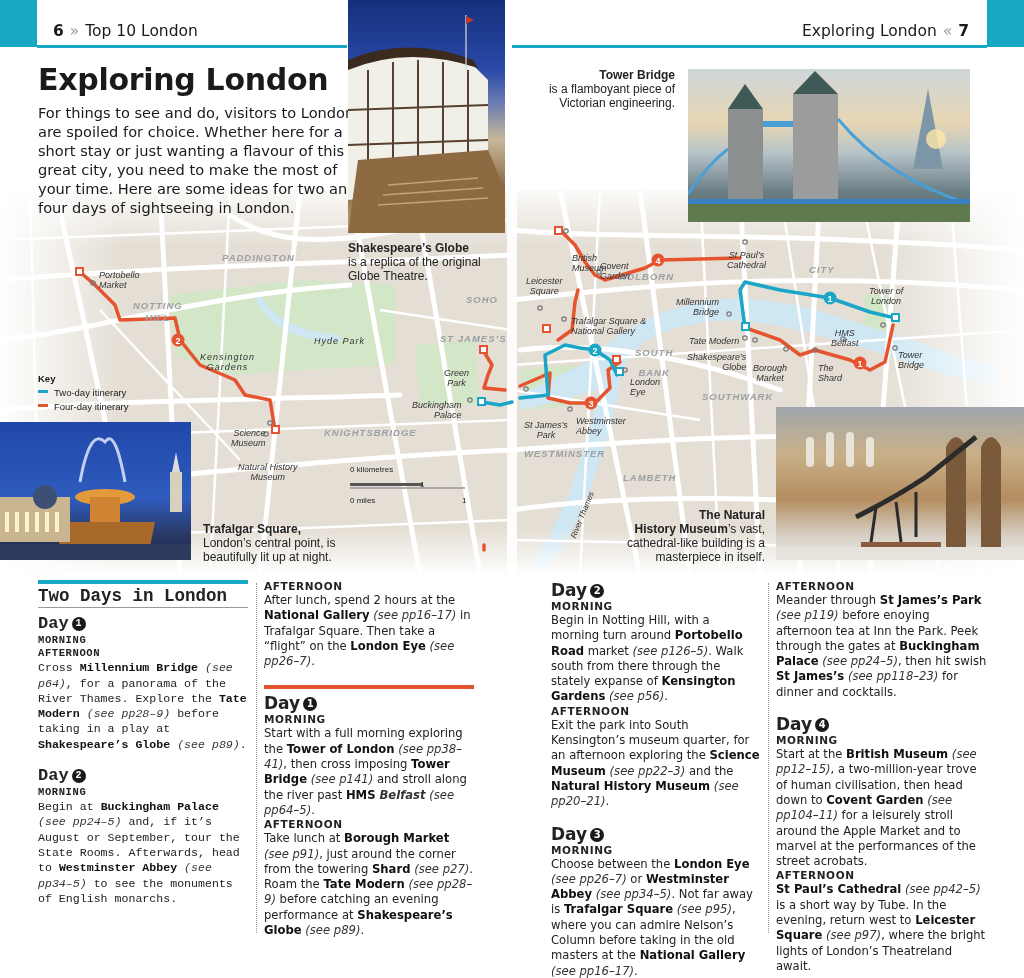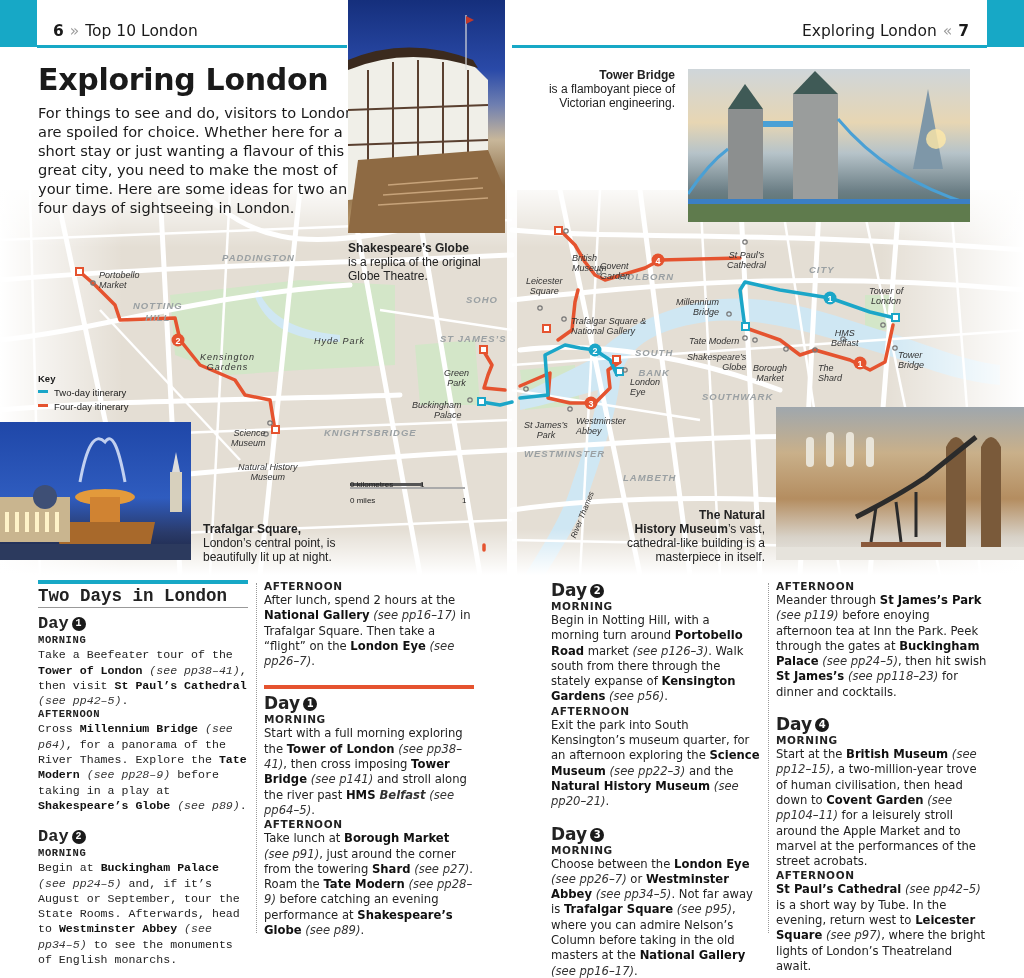--- a/index.html
+++ b/index.html
@@ -221,21 +221,21 @@
 <div class="abs map-label" style="left:676px;top:297px;text-align:right;">Millennium<br>Bridge</div>
 <div class="abs map-label" style="left:689px;top:336px;">Tate Modern</div>
 <div class="abs map-label" style="left:687px;top:352px;text-align:right;">Shakespeare’s<br>Globe</div>
 <div class="abs map-label" style="left:753px;top:363px;text-align:center;">Borough<br>Market</div>
 <div class="abs map-label" style="left:818px;top:363px;">The<br>Shard</div>
 <div class="abs map-label" style="left:831px;top:328px;text-align:center;">HMS<br>Belfast</div>
 <div class="abs map-label" style="left:869px;top:286px;text-align:center;">Tower of<br>London</div>
 <div class="abs map-label" style="left:898px;top:350px;">Tower<br>Bridge</div>
 <div class="abs map-label" style="left:558px;top:510px;transform:rotate(-68deg);font-size:8px;">River Thames</div>
 
-<div class="abs caption" style="left:350px;top:478px;font-size:8px;">0 kilometres</div>
+<div class="abs caption" style="left:350px;top:463px;font-size:8px;">0 kilometres</div>
 <div class="abs caption" style="left:420px;top:478px;font-size:8px;">1</div>
 <div class="abs caption" style="left:350px;top:494px;font-size:8px;">0 miles</div>
 <div class="abs caption" style="left:462px;top:494px;font-size:8px;">1</div>
 
 <div class="abs" style="left:38px;top:372px;font-family:'Liberation Sans',sans-serif;font-size:9.5px;line-height:14px;">
   <div style="font-weight:bold;">Key</div>
   <div><span style="display:inline-block;width:10px;height:3px;background:#1ba6c8;vertical-align:3px;margin-right:6px;"></span><span>Two-day itinerary</span></div>
   <div><span style="display:inline-block;width:10px;height:3px;background:#e5532f;vertical-align:3px;margin-right:6px;"></span><span>Four-day itinerary</span></div>
 </div>
 
@@ -337,21 +337,20 @@
 </div>
 <div class="abs caption" style="left:625px;top:508px;width:140px;text-align:right;">
   <b>The Natural<br>History Museum</b><span>’s vast, cathedral-like building is a masterpiece in itself.</span>
 </div>
 
 <div class="abs col" style="left:38px;width:210px;font-family:Liberation Mono, monospace;">
   <div class="sec-bar-teal"></div>
   <div class="sec-title">Two Days in London</div>
   <div class="day"><span>Day</span><span class="daynum">1</span></div>
   <div class="tod">MORNING</div>
-  <p><span>Take a Beefeater tour of the </span><b>Tower of London</b><i> (see pp38–41)</i><span>, then visit </span><b>St Paul’s Cathedral</b><i> (see pp42–5)</i><span>.</span></p>
   <div class="tod">AFTERNOON</div>
   <p><span>Cross </span><b>Millennium Bridge</b><i> (see p64)</i><span>, for a panorama of the River Thames. Explore the </span><b>Tate Modern</b><i> (see pp28–9)</i><span> before taking in a play at </span><b>Shakespeare’s Globe</b><i> (see p89)</i><span>.</span></p>
   <div class="gap"></div>
   <div class="day"><span>Day</span><span class="daynum">2</span></div>
   <div class="tod">MORNING</div>
   <p><span>Begin at </span><b>Buckingham Palace</b><i> (see pp24–5)</i><span> and, if it’s August or September, tour the State Rooms. Afterwards, head to </span><b>Westminster Abbey</b><i> (see pp34–5)</i><span> to see the monuments of English monarchs.</span></p>
 </div>
 
 <div class="abs dotsep" style="left:256px;top:583px;height:350px;"></div>
 
@@ -363,21 +362,21 @@
   <div class="day"><span>Day</span><span class="daynum">1</span></div>
   <div class="tod">MORNING</div>
   <p><span>Start with a full morning exploring the </span><b>Tower of London</b><i> (see pp38–41)</i><span>, then cross imposing </span><b>Tower Bridge</b><i> (see p141)</i><span> and stroll along the river past </span><b>HMS </b><b><i>Belfast</i></b><i> (see pp64–5)</i><span>.</span></p>
   <div class="tod">AFTERNOON</div>
   <p><span>Take lunch at </span><b>Borough Market</b><i> (see p91)</i><span>, just around the corner from the towering </span><b>Shard</b><i> (see p27)</i><span>. Roam the </span><b>Tate Modern</b><i> (see pp28–9)</i><span> before catching an evening performance at </span><b>Shakespeare’s Globe</b><i> (see p89)</i><span>.</span></p>
 </div>
 
 <div class="abs col" style="left:551px;width:210px;top:576px;">
   <div class="day"><span>Day</span><span class="daynum">2</span></div>
   <div class="tod">MORNING</div>
-  <p><span>Begin in Notting Hill, with a morning turn around </span><b>Portobello Road</b><span> market </span><i>(see p126–3)</i><span>. Walk south from there through the stately expanse of </span><b>Kensington Gardens</b><i> (see p56)</i><span>.</span></p>
+  <p><span>Begin in Notting Hill, with a morning turn around </span><b>Portobello Road</b><span> market </span><i>(see p126–5)</i><span>. Walk south from there through the stately expanse of </span><b>Kensington Gardens</b><i> (see p56)</i><span>.</span></p>
   <div class="tod">AFTERNOON</div>
   <p><span>Exit the park into South Kensington’s museum quarter, for an afternoon exploring the </span><b>Science Museum</b><i> (see pp22–3)</i><span> and the </span><b>Natural History Museum</b><i> (see pp20–21)</i><span>.</span></p>
   <div class="gap"></div>
   <div class="day"><span>Day</span><span class="daynum">3</span></div>
   <div class="tod">MORNING</div>
   <p><span>Choose between the </span><b>London Eye</b><i> (see pp26–7)</i><span> or </span><b>Westminster Abbey</b><i> (see pp34–5)</i><span>. Not far away is </span><b>Trafalgar Square</b><i> (see p95)</i><span>, where you can admire Nelson’s Column before taking in the old masters at the </span><b>National Gallery</b><i> (see pp16–17)</i><span>.</span></p>
 </div>
 
 <div class="abs dotsep" style="left:768px;top:583px;height:350px;"></div>
 

